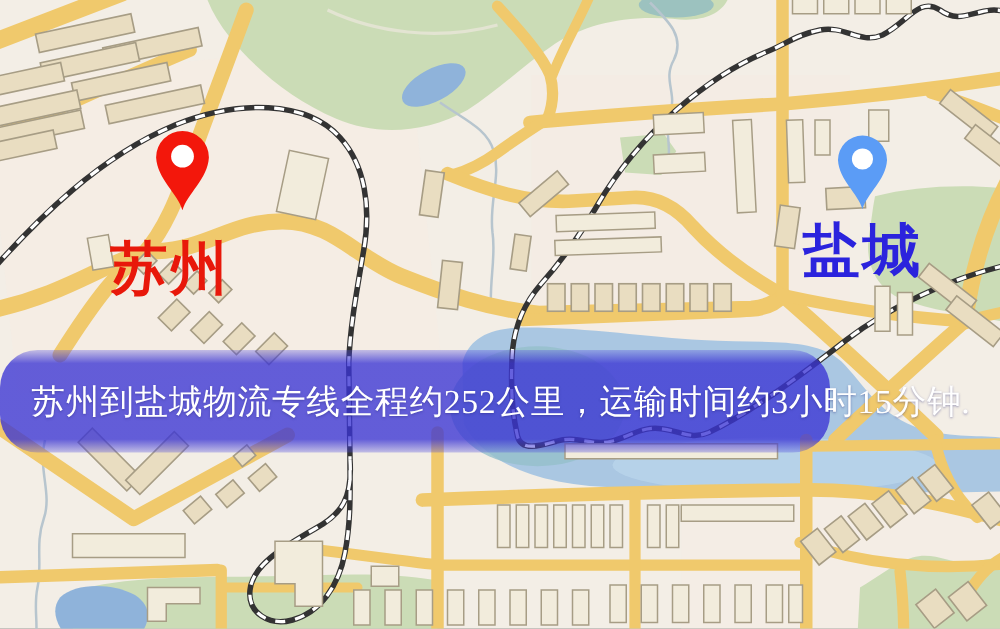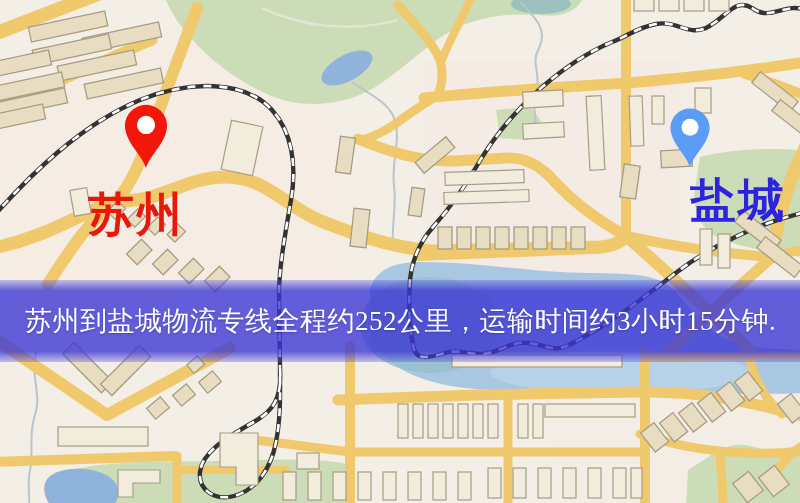--- a/index.html
+++ b/index.html
@@ -11,31 +11,31 @@
   .water{fill:var(--water,#8fb3da);}
   .water2{fill:var(--water2,#a9c8dc);}
   .teal{fill:#9cc2bf;}
   .stream{stroke:#b7c5ce;stroke-width:2;fill:none;}
   .trail{stroke:#e3e4d2;stroke-width:2.5;fill:none;}
   .road{stroke:var(--road,#f0c96c);fill:none;stroke-linecap:round;stroke-linejoin:round;}
   .rail-base{stroke:var(--rail,#333);stroke-width:4.4;fill:none;stroke-linecap:butt;}
   .rail-dash{stroke:var(--rail-dash,#fff);stroke-width:2.6;fill:none;stroke-dasharray:8 8;}
   .bld{fill:var(--building,#e9ddc1);stroke:var(--building-edge,#a79d85);stroke-width:1.3;}
   .bld2{fill:var(--building2,#f2ecdc);stroke:var(--building-edge,#a79d85);stroke-width:1.2;}
-  .banner{position:absolute;left:0;top:280px;width:800px;height:82px;display:flex;align-items:center;
+  .banner{position:absolute;left:0;top:280px;width:664px;height:82px;display:flex;align-items:center;
     background:linear-gradient(180deg, rgba(80,76,224,0.30) 0%, var(--banner-bg,rgba(58,52,212,0.78)) 13%,
-               var(--banner-bg,rgba(58,52,212,0.78)) 87%, rgba(80,76,224,0.30) 100%);}
+               var(--banner-bg,rgba(58,52,212,0.78)) 87%, rgba(80,76,224,0.30) 100%);border-radius:30px;}
   .banner span{padding-left:25px;font-size:27px;letter-spacing:0.5px;color:var(--banner-text,#fff);
     text-shadow:0 1px 2px rgba(40,40,120,0.45);white-space:nowrap;}
   .pin{position:absolute;overflow:visible;}
   .pin-origin{left:119px;top:100px;width:54px;height:71px;}
   .pin-dest{left:665px;top:104px;width:50px;height:66px;}
   .city-label{position:absolute;font-size:46px;font-weight:700;letter-spacing:2px;line-height:1;white-space:nowrap;}
   .label-origin{left:88px;top:192px;color:var(--origin-label,#e8180a);}
-  .label-dest{left:642px;top:178px;color:var(--dest-label,#2b23dd);margin-left:48px;}
+  .label-dest{left:642px;top:178px;color:var(--dest-label,#2b23dd);}
 </style>
 </head>
 <body>
 
 <div id="stage">
   <svg id="map-svg" viewBox="0 0 800 503" xmlns="http://www.w3.org/2000/svg">
 
     <g>
       <rect class="pink" x="0" y="48" width="340" height="250" opacity="0.45" transform="rotate(-6 170 173)"></rect>
       <rect class="pink" x="425" y="60" width="255" height="225" opacity="0.38"></rect>

